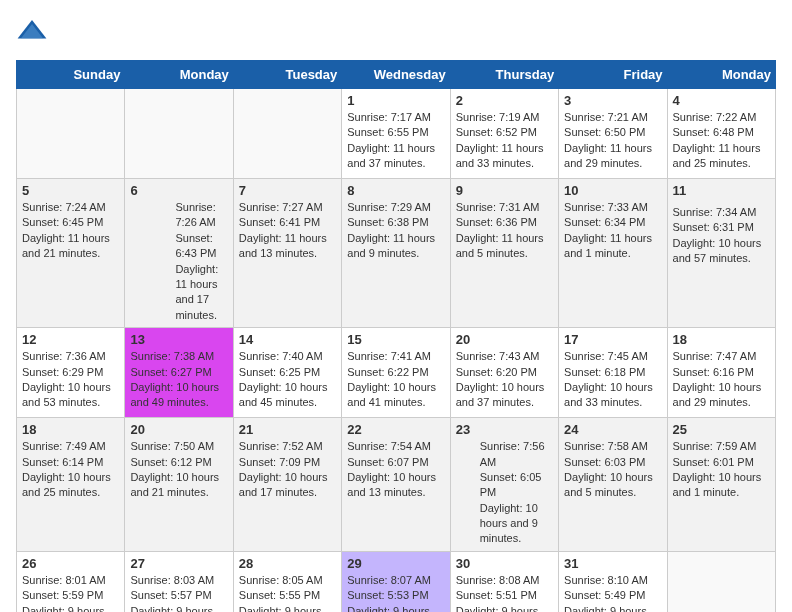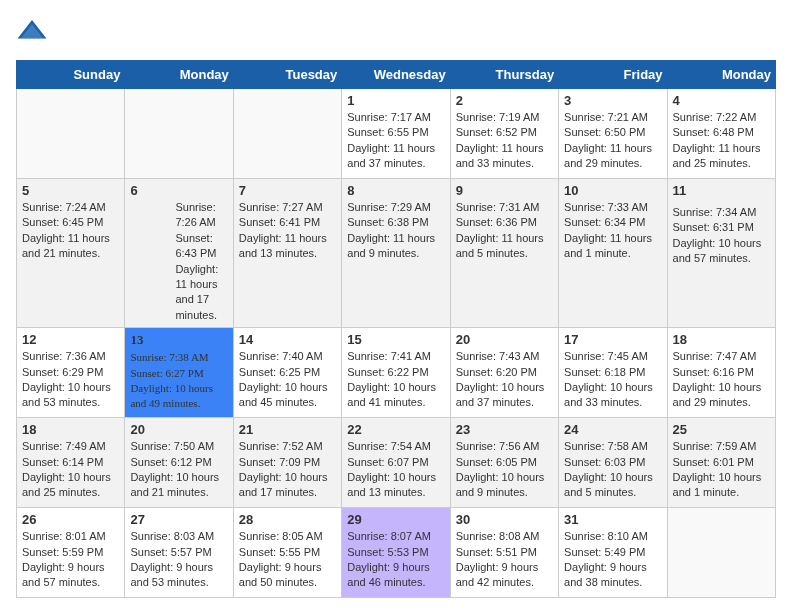--- a/index.html
+++ b/index.html
@@ -199,21 +199,21 @@
 Daylight: 10 hours and 57 minutes.</div>
         </td>
       </tr>
       <tr>
         <td style="background: rgb(255, 255, 255);">
           <span class="day-num">12</span>
           <div class="day-info" style="white-space: pre-line;">Sunrise: 7:36 AM
 Sunset: 6:29 PM
 Daylight: 10 hours and 53 minutes.</div>
         </td>
-        <td style="background: #3b82f6; font-family: Liberation Serif, serif;">
+        <td style="background: #d946ef;">
           <span class="day-num">13</span>
           <div class="day-info" style="white-space: pre-line;">Sunrise: 7:38 AM
 Sunset: 6:27 PM
 Daylight: 10 hours and 49 minutes.</div>
         </td>
         <td style="background: rgb(255, 255, 255);">
           <span class="day-num">14</span>
           <div class="day-info" style="white-space: pre-line;">Sunrise: 7:40 AM
 Sunset: 6:25 PM
 Daylight: 10 hours and 45 minutes.</div>
@@ -263,21 +263,21 @@
 Daylight: 10 hours and 17 minutes.</div>
         </td>
         <td style="background: rgb(242, 242, 242);">
           <span class="day-num">22</span>
           <div class="day-info" style="white-space: pre-line;">Sunrise: 7:54 AM
 Sunset: 6:07 PM
 Daylight: 10 hours and 13 minutes.</div>
         </td>
         <td style="background: rgb(242, 242, 242);">
           <span class="day-num">23</span>
-          <div class="day-info" style="white-space: pre-line;">Sunrise: 7:56 AM
+          <div class="day-info" style="white-space: pre-line; margin-left: 24px;">Sunrise: 7:56 AM
 Sunset: 6:05 PM
 Daylight: 10 hours and 9 minutes.</div>
         </td>
         <td style="background: rgb(242, 242, 242);">
           <span class="day-num">24</span>
           <div class="day-info" style="white-space: pre-line;">Sunrise: 7:58 AM
 Sunset: 6:03 PM
 Daylight: 10 hours and 5 minutes.</div>
         </td>
         <td style="background: rgb(242, 242, 242);">

